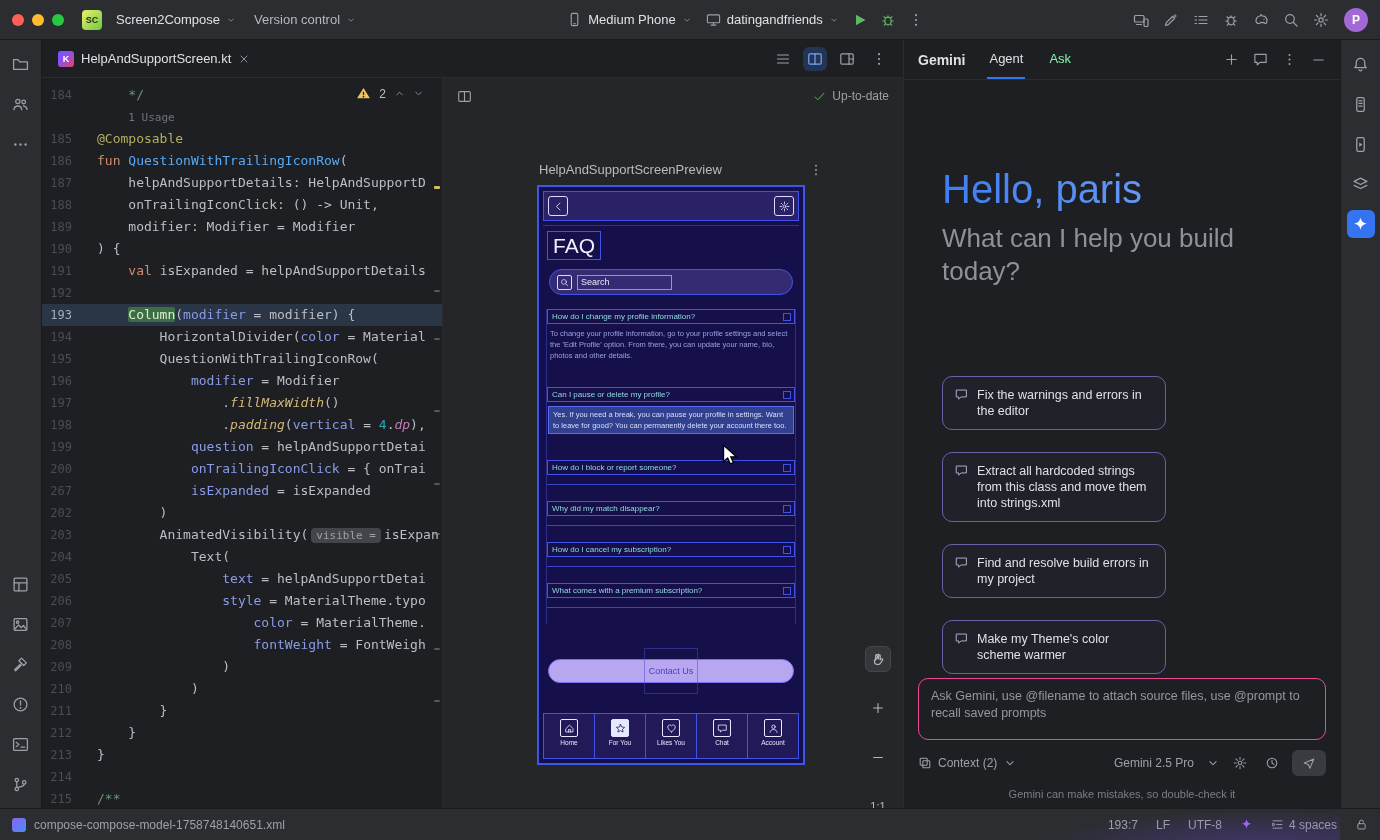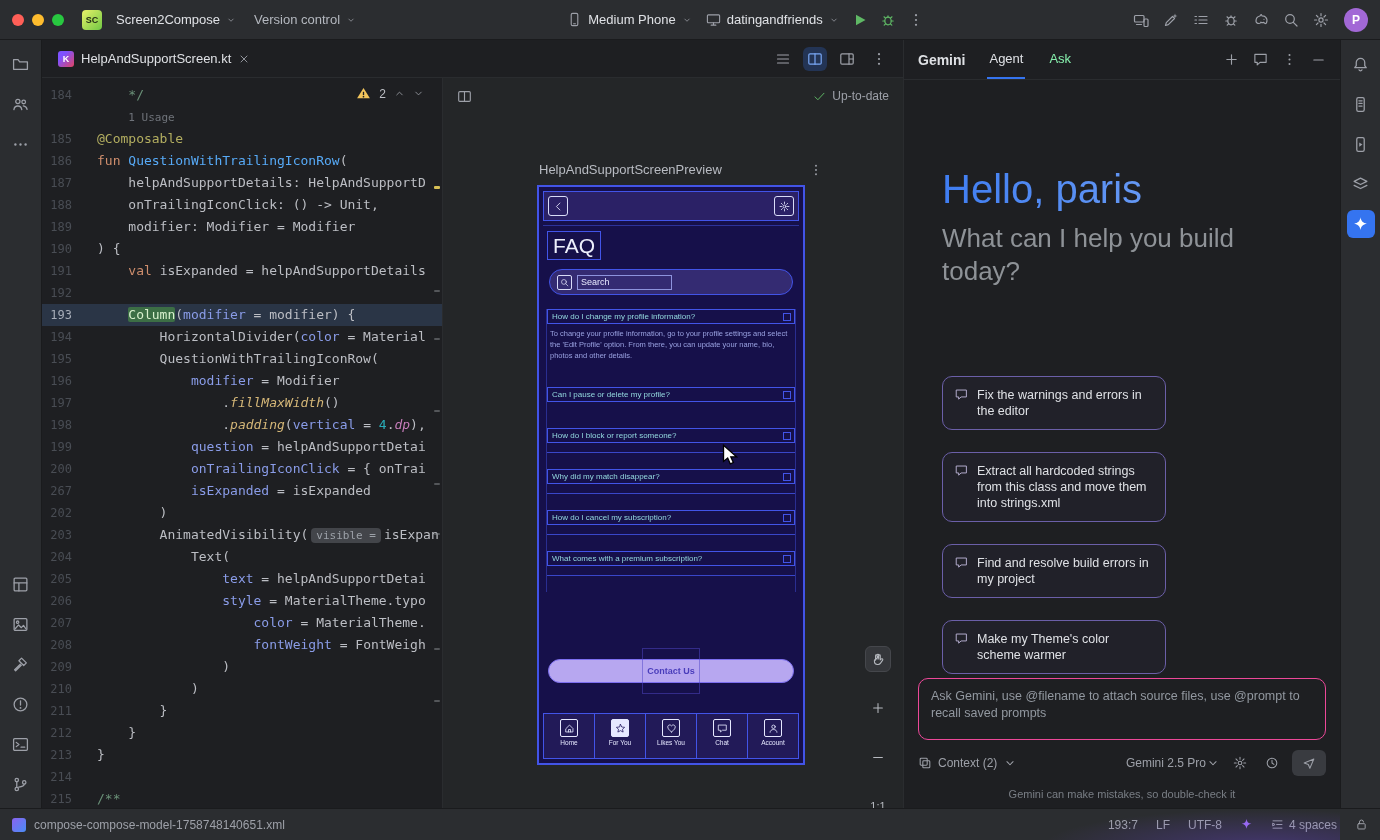--- a/index.html
+++ b/index.html
@@ -105,21 +105,21 @@
   .p-list{position:absolute;left:7px;right:7px;top:122px;border-left:1px solid rgba(66,84,232,.45);border-right:1px solid rgba(66,84,232,.45)}
   .faq-item{margin-bottom:26px}
   .faq-item.collapsed{margin-bottom:16px}
   .faq-q{position:relative;border:1px solid #4254e8;height:15px;display:flex;align-items:center;padding:0 4px}
   .faq-q span{font-size:8px;color:#93d8de;white-space:nowrap;overflow:hidden}
   .faq-trail{position:absolute;right:3px;top:3px;width:8px;height:8px;border:1px solid #4254e8}
   .faq-a{margin:4px 3px 0;font-size:7.5px;line-height:11px;color:#99a1e0}
   .faq-a.hl{background:#32418f;border:1px solid #5b6cf0;color:#dbdffa;padding:2px 4px;margin:4px 1px 0}
   .faq-divider{height:1px;background:rgba(66,84,232,.8);margin-top:9px}
   .p-contact{position:absolute;left:9px;right:9px;top:472px;height:24px;border-radius:12px;background:#b7a7f0;border:1px solid #7d6ff0;display:flex;align-items:center;justify-content:center}
-  .p-contact span{font-size:9px;line-height:12px;color:#4a3dbb;font-weight:700;border:1px solid rgba(80,70,200,.5);padding:16px 4px}
+  .p-contact span{font-size:9px;line-height:12px;color:#4a3dbb;font-weight:400;border:1px solid rgba(80,70,200,.5);padding:16px 4px}
   .p-nav{position:absolute;left:4px;right:4px;bottom:4px;height:46px;border:1px solid #4254e8;background:#221a58;display:flex}
   .p-nav-cell{flex:1;border-right:1px solid #4254e8;display:flex;flex-direction:column;align-items:center;padding-top:5px;gap:2px}
   .p-nav-cell:last-child{border-right:none}
   .p-nav-iconbox{width:18px;height:18px;border:1px solid #e6e8ff;border-radius:2px;display:flex;align-items:center;justify-content:center;color:#e6e8ff}
   .p-nav-iconbox svg{width:11px;height:11px}
   .p-nav-cell.active .p-nav-iconbox{background:#e6e8ff;color:#2b2166}
   .p-nav-label{font-size:6.5px;color:#e6e8ff;white-space:nowrap}
 
   .zoom-stack{position:absolute;right:12px;top:568px;display:flex;flex-direction:column;align-items:center;gap:23px;color:#b6b9bf}
   .zoom-btn{width:26px;height:26px;border-radius:6px;display:flex;align-items:center;justify-content:center;font-size:11px}
@@ -139,21 +139,21 @@
   .g-hello{font-size:40px;line-height:46px;font-weight:400;background:linear-gradient(90deg,#3f7df2,#83aef7);-webkit-background-clip:text;background-clip:text;color:transparent}
   .g-sub{margin-top:10px;font-size:26px;line-height:33px;color:#8e9297;max-width:330px}
   .g-cards{margin:88px 38px 0;display:flex;flex-direction:column;gap:22px}
   .g-card{width:224px;border:1px solid #6b5fa8;border-radius:10px;padding:10px 12px;display:flex;gap:9px;color:#dfe1e5;font-size:12.5px;line-height:16px;background:rgba(44,39,60,.28)}
   .g-card svg{width:13px;height:13px;flex-shrink:0;margin-top:1px;color:#b5aed0}
   .g-bottom{margin-top:auto;padding:0 14px 8px}
   .g-input{border:1px solid #ec4899;border-radius:10px;min-height:62px;padding:9px 12px;font-size:12.5px;line-height:17px;color:#9298a0}
   .g-controls{display:flex;align-items:center;margin-top:10px;gap:8px;color:#9da0a8;font-size:12px}
   .g-controls svg{width:14px;height:14px}
   .g-chip{display:flex;align-items:center;gap:6px}
-  .g-model{margin-left:auto;display:flex;align-items:center;gap:0}
+  .g-model{margin-left:auto;display:flex;align-items:center;gap:12px}
   .g-ctrl-btn{display:flex;align-items:center;justify-content:center;width:24px;height:24px;color:#9da0a8}
   .g-send{width:34px;height:26px;border-radius:6px;background:#393b40;display:flex;align-items:center;justify-content:center;color:#9da0a8}
   .g-disclaimer{text-align:center;font-size:11px;color:#797e85;margin-top:12px}
 
   
   .statusbar{height:32px;background:#2b2d30;border-top:1px solid #1a1b1d;display:flex;align-items:center;padding:0 12px;font-size:12px;color:#9da0a8;position:relative;overflow:hidden}
   .sb-left{display:flex;align-items:center;gap:8px}
   .sb-file-icon{width:14px;height:14px;border-radius:3px;background:linear-gradient(135deg,#8a63f0,#4a8df5)}
   .sb-right{margin-left:auto;display:flex;align-items:center;gap:18px}
   .sb-item{display:flex;align-items:center;gap:5px}
@@ -525,20 +525,21 @@
                   <span>How do I change my profile information?</span>
                   <span class="faq-trail"></span>
                 </div>
                 <div class="faq-a">To change your profile information, go to your profile settings and select the 'Edit Profile' option. From there, you can update your name, bio, photos and other details.</div>
               </div>
               <div class="faq-item">
                 <div class="faq-q">
                   <span>Can I pause or delete my profile?</span>
                   <span class="faq-trail"></span>
                 </div>
+                <div class="faq-a hl">Yes. If you need a break, you can pause your profile in settings. Want to leave for good? You can permanently delete your account there too.</div>
               </div>
               <div class="faq-item collapsed">
                 <div class="faq-q">
                   <span>How do I block or report someone?</span>
                   <span class="faq-trail"></span>
                 </div>
                 <div class="faq-divider"></div>
               </div>
               <div class="faq-item collapsed">
                 <div class="faq-q">

